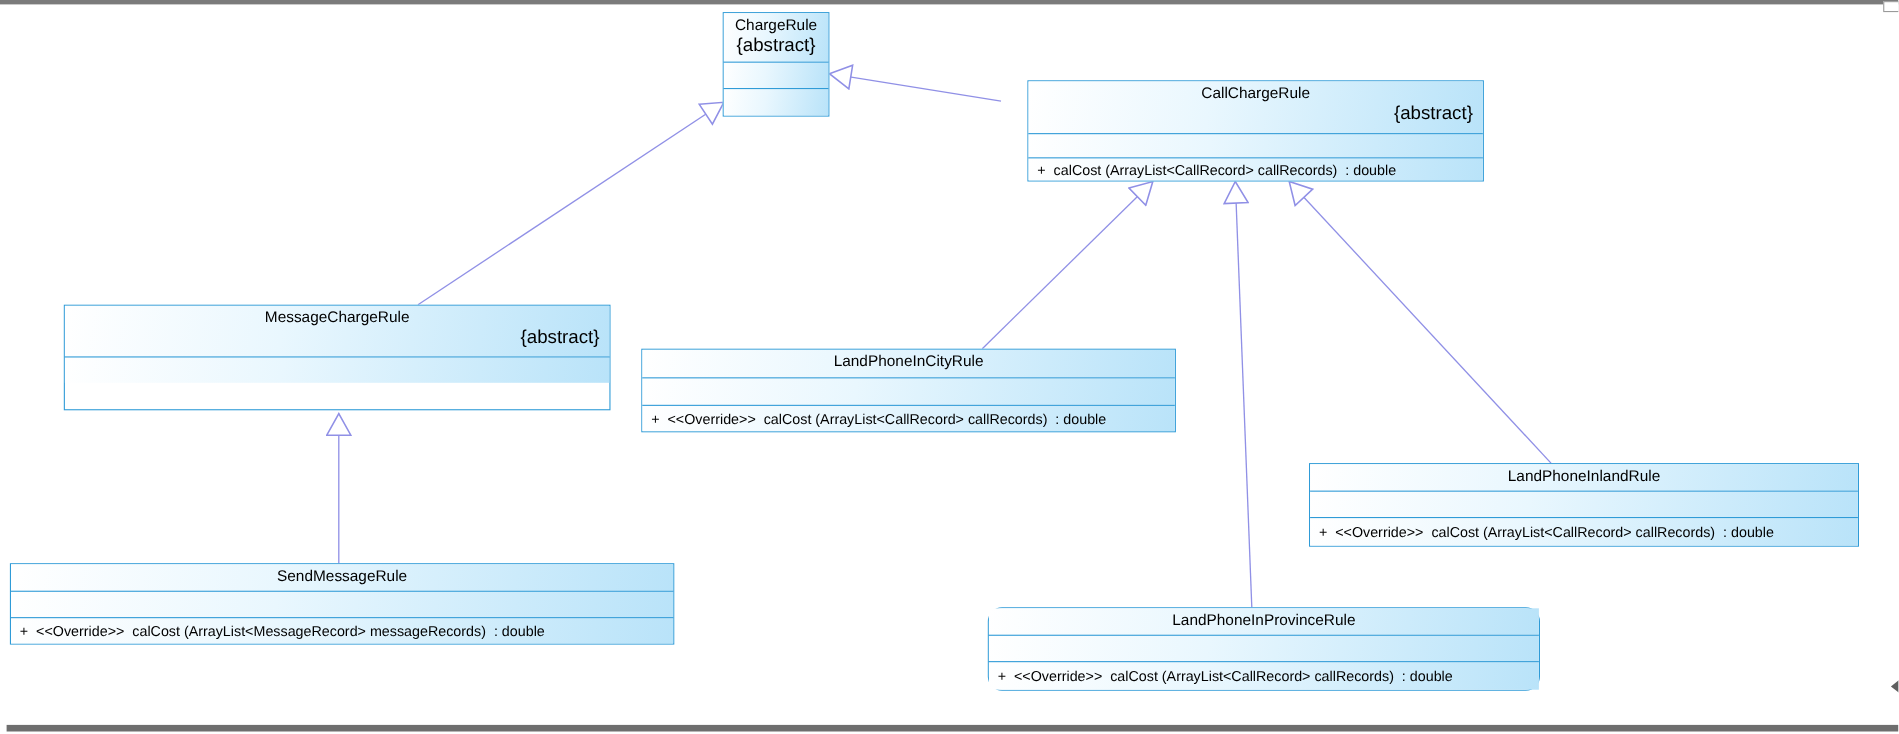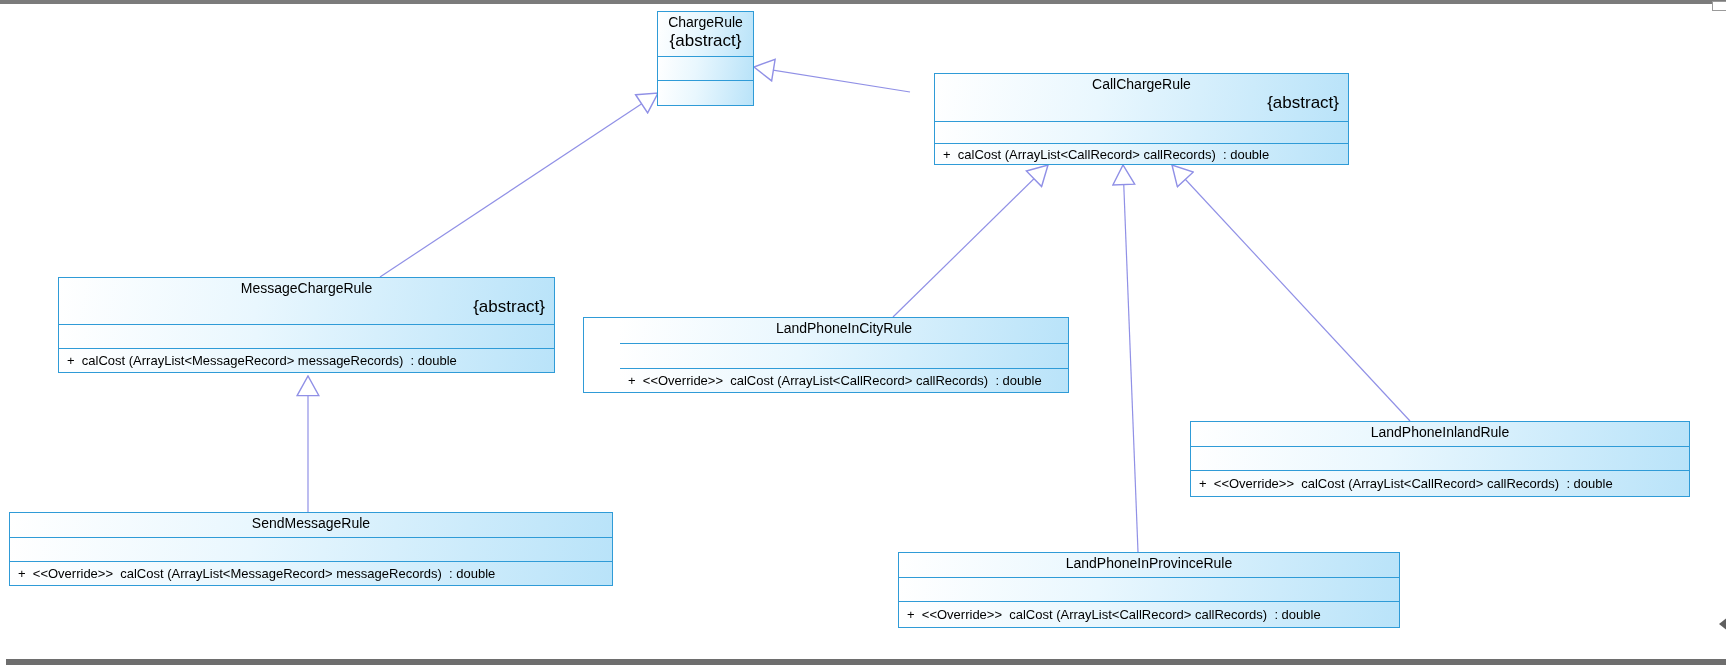--- a/index.html
+++ b/index.html
@@ -79,26 +79,23 @@
       <div class="mtext">+  calCost (ArrayList&lt;CallRecord&gt; callRecords)  : double</div>
     </div>
   </div>
 
   <div class="uml-class" style="left:58px; top:277px; width:497px; height:96px;">
     <div class="comp title" style="height:46px">
       <div class="cname">MessageChargeRule</div>
       <div class="stereo right">{abstract}</div>
     </div>
     <div class="comp attrs" style="height:24px"></div>
-    <div class="comp methods" style="flex:1">
-      <div class="mtext">+  calCost (ArrayList&lt;MessageRecord&gt; messageRecords)  : double</div>
-    </div>
   </div>
 
-  <div class="uml-class" style="left:583px; top:317px; width:486px; height:76px;padding-left:36px;">
+  <div class="uml-class" style="left:583px; top:317px; width:486px; height:76px;">
     <div class="comp title" style="height:25px">
       <div class="cname">LandPhoneInCityRule</div>
     </div>
     <div class="comp attrs" style="height:25px"></div>
     <div class="comp methods" style="flex:1">
       <div class="mtext">+  &lt;&lt;Override&gt;&gt;  calCost (ArrayList&lt;CallRecord&gt; callRecords)  : double</div>
     </div>
   </div>
 
   <div class="uml-class" style="left:1190px; top:421px; width:500px; height:76px;">
@@ -114,21 +111,21 @@
   <div class="uml-class" style="left:9px; top:512px; width:604px; height:74px;">
     <div class="comp title" style="height:24px">
       <div class="cname">SendMessageRule</div>
     </div>
     <div class="comp attrs" style="height:24px"></div>
     <div class="comp methods" style="flex:1">
       <div class="mtext">+  &lt;&lt;Override&gt;&gt;  calCost (ArrayList&lt;MessageRecord&gt; messageRecords)  : double</div>
     </div>
   </div>
 
-  <div class="uml-class" style="left:898px; top:552px; width:502px; height:76px;">
+  <div class="uml-class" style="left:898px; top:552px; width:502px; height:76px;border-radius:13px;">
     <div class="comp title" style="height:24px">
       <div class="cname">LandPhoneInProvinceRule</div>
     </div>
     <div class="comp attrs" style="height:24px"></div>
     <div class="comp methods" style="flex:1">
       <div class="mtext">+  &lt;&lt;Override&gt;&gt;  calCost (ArrayList&lt;CallRecord&gt; callRecords)  : double</div>
     </div>
   </div>
 
   <div class="top-bar"></div>

